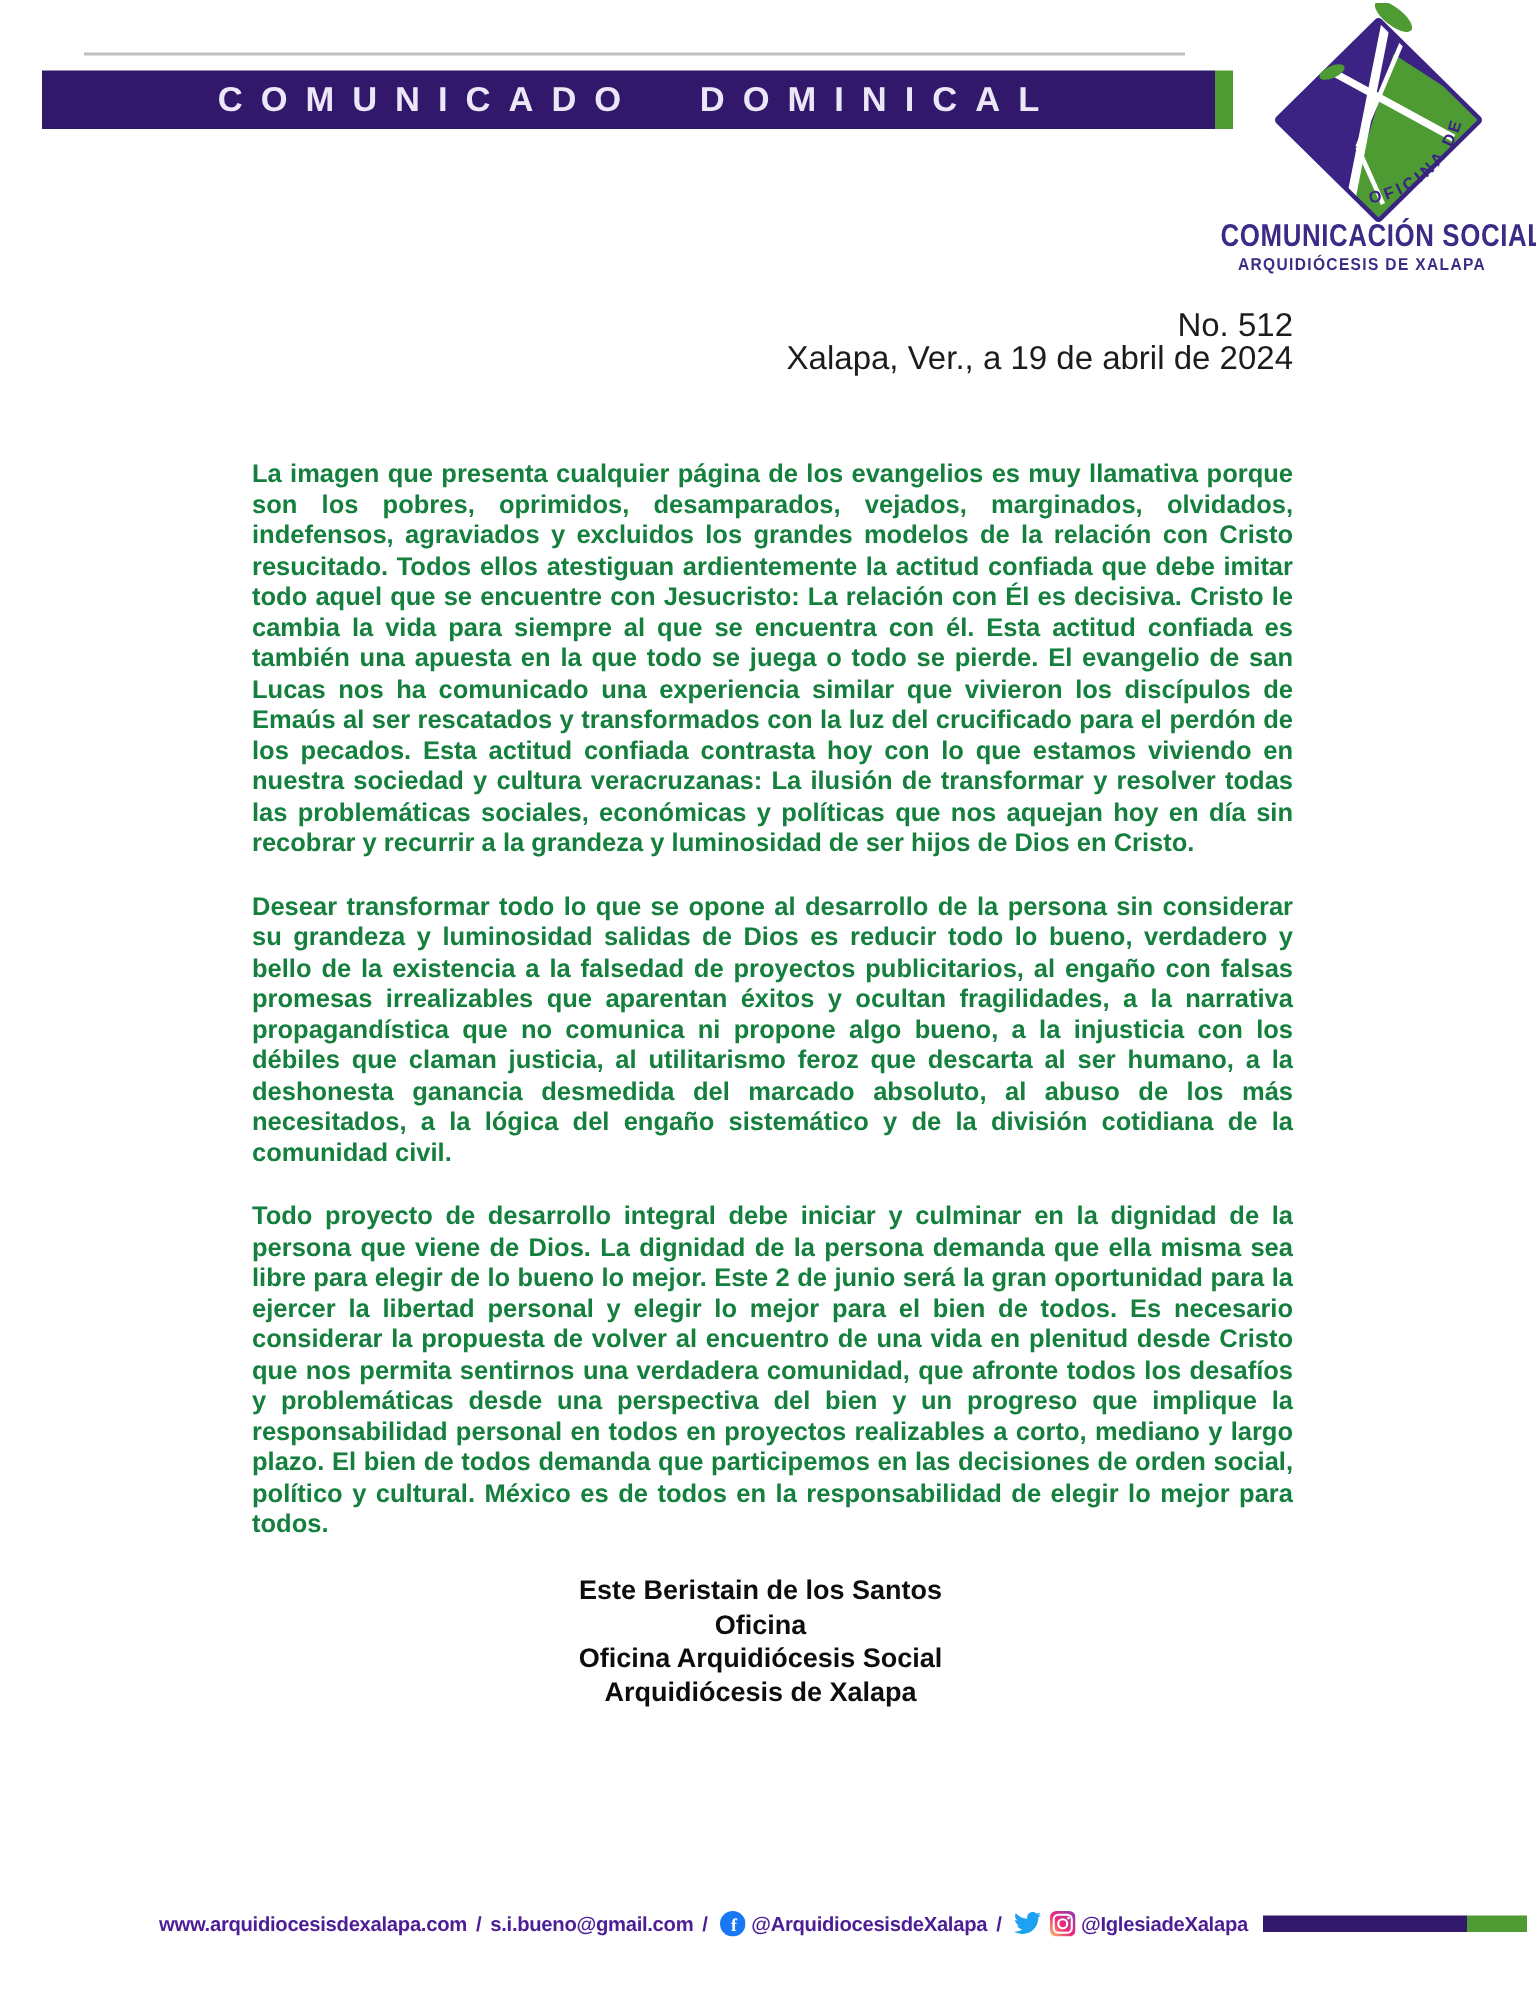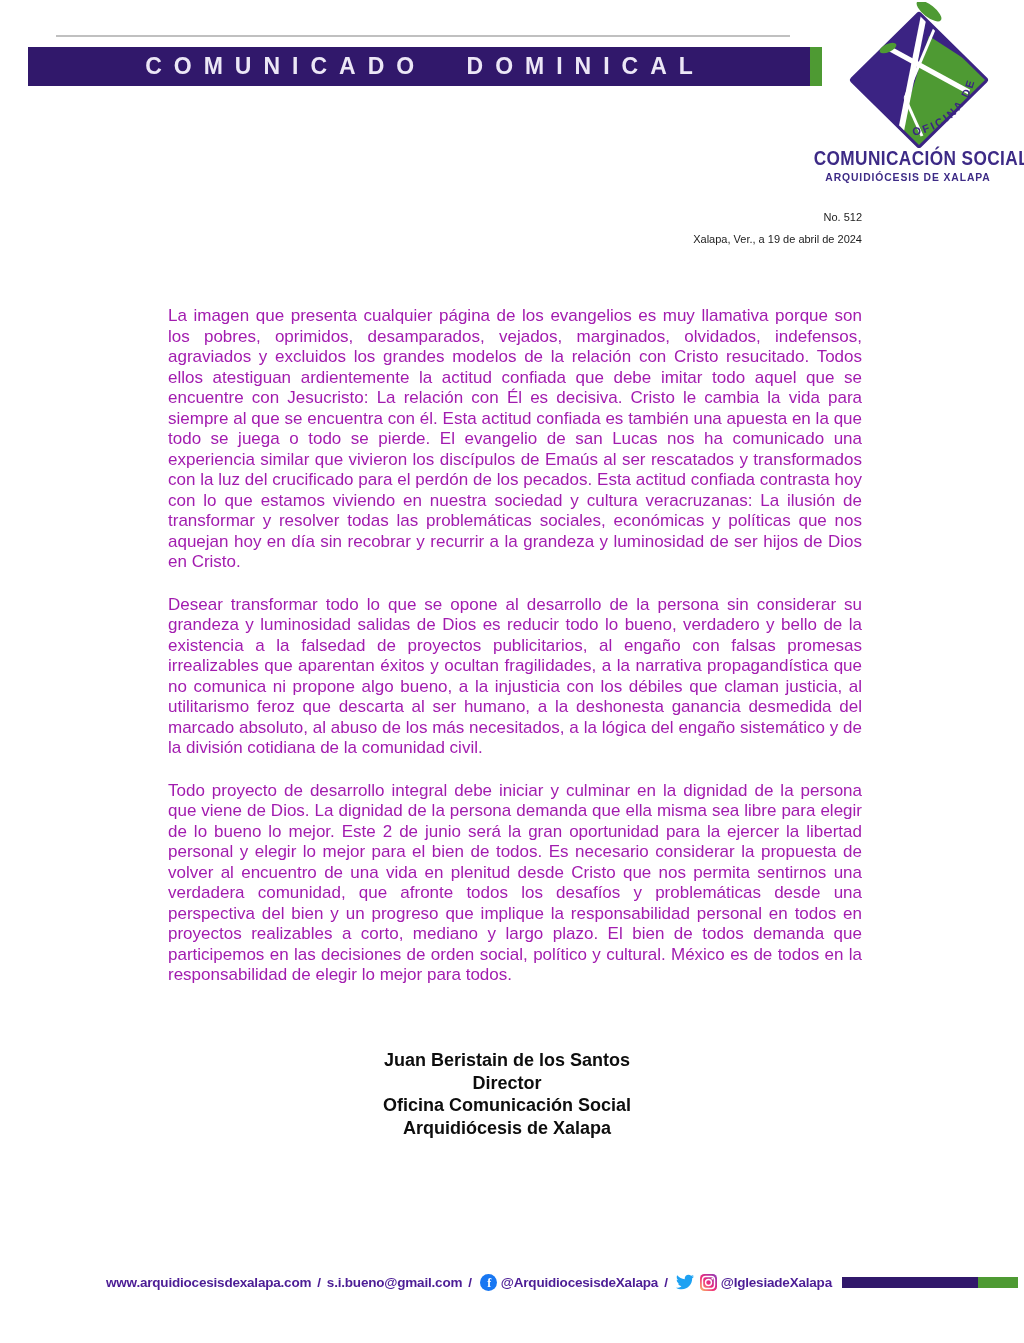--- a/index.html
+++ b/index.html
@@ -40,34 +40,34 @@
   }
   .org-subname{
     position:absolute;left:793px;top:171px;width:230px;
     text-align:center;color:#3d2a86;font-weight:700;font-size:11.5px;
     transform:scaleX(0.9);transform-origin:50% 50%;
     letter-spacing:1px;white-space:nowrap;
   }
   
   .meta{
     position:absolute;right:162px;top:206px;
-    text-align:right;font-size:11px;line-height:22px;color:#1c1c1c;
+    text-align:right;font-size:22px;line-height:22px;color:#1c1c1c;
   }
   
   .doc-title{
     position:absolute;left:0;top:266px;width:1010px;
     text-align:center;font-weight:700;font-size:18px;color:#111;
   }
   .body-text{
     position:absolute;left:168px;top:306px;width:694px;
   }
   .body-text p{
     margin:0 0 22px 0;
     text-align:justify;
-    font-size:17px;line-height:20.5px;color:#a21caf;
+    font-size:17px;line-height:20.5px;color:#15803d;font-weight:bold;
   }
   
   .signature{
     position:absolute;left:0;top:1049px;width:1014px;
     text-align:center;font-weight:700;font-size:18px;line-height:22.5px;color:#0d0d0d;
   }
   
   .footer{
     position:absolute;left:106px;top:1272px;width:912px;height:20px;
     display:flex;align-items:center;
@@ -123,23 +123,23 @@
   </div>
 
 
   <div class="body-text">
     <p>La imagen que presenta cualquier página de los evangelios es muy llamativa porque son los pobres, oprimidos, desamparados, vejados, marginados, olvidados, indefensos, agraviados y excluidos los grandes modelos de la relación con Cristo resucitado. Todos ellos atestiguan ardientemente la actitud confiada que debe imitar todo aquel que se encuentre con Jesucristo: La relación con Él es decisiva. Cristo le cambia la vida para siempre al que se encuentra con él. Esta actitud confiada es también una apuesta en la que todo se juega o todo se pierde. El evangelio de san Lucas nos ha comunicado una experiencia similar que vivieron los discípulos de Emaús al ser rescatados y transformados con la luz del crucificado para el perdón de los pecados. Esta actitud confiada contrasta hoy con lo que estamos viviendo en nuestra sociedad y cultura veracruzanas:  La ilusión de transformar y resolver todas las problemáticas sociales, económicas y políticas que nos aquejan hoy en día sin recobrar y recurrir a la grandeza y luminosidad de ser hijos de Dios en Cristo.</p>
     <p>Desear transformar todo lo que se opone al desarrollo de la persona sin considerar su grandeza y luminosidad salidas de Dios es  reducir todo lo bueno, verdadero y bello de la existencia a la falsedad de proyectos publicitarios, al engaño con falsas promesas irrealizables que aparentan éxitos y ocultan fragilidades, a la narrativa propagandística que no comunica ni propone algo bueno, a la injusticia con los débiles que claman justicia, al utilitarismo feroz que descarta al ser humano, a la deshonesta ganancia desmedida del marcado absoluto, al abuso de los más necesitados, a la lógica del engaño sistemático y de la división cotidiana de la comunidad civil.</p>
     <p>Todo proyecto de desarrollo integral debe iniciar y culminar en la dignidad de la persona que viene de Dios. La dignidad de la persona demanda que ella misma sea libre para elegir de lo bueno lo mejor. Este 2 de junio será la gran oportunidad para la ejercer la libertad personal y elegir lo mejor para el bien de todos. Es necesario considerar la propuesta de volver al encuentro de una vida en plenitud desde Cristo que nos permita sentirnos una verdadera comunidad, que afronte todos los desafíos y problemáticas desde una perspectiva del bien y un progreso que implique la responsabilidad personal en todos en proyectos realizables a corto, mediano y largo plazo. El bien de todos demanda que participemos en las decisiones de orden social, político y cultural. México es de todos en la responsabilidad de elegir lo mejor para todos.</p>
   </div>
 
   <div class="signature">
-    <div>Juan Beristain de los Santos</div>
-    <div>Director</div>
-    <div>Oficina Comunicación Social</div>
+    <div>Este Beristain de los Santos</div>
+    <div>Oficina</div>
+    <div>Oficina Arquidiócesis Social</div>
     <div>Arquidiócesis de Xalapa</div>
   </div>
 
   <div class="footer">
     <span>www.arquidiocesisdexalapa.com</span>
     <span class="sep">/</span>
     <span>s.i.bueno@gmail.com</span>
     <span class="sep">/</span>
     <span class="ico">
       <svg width="17" height="17" viewBox="0 0 24 24">

